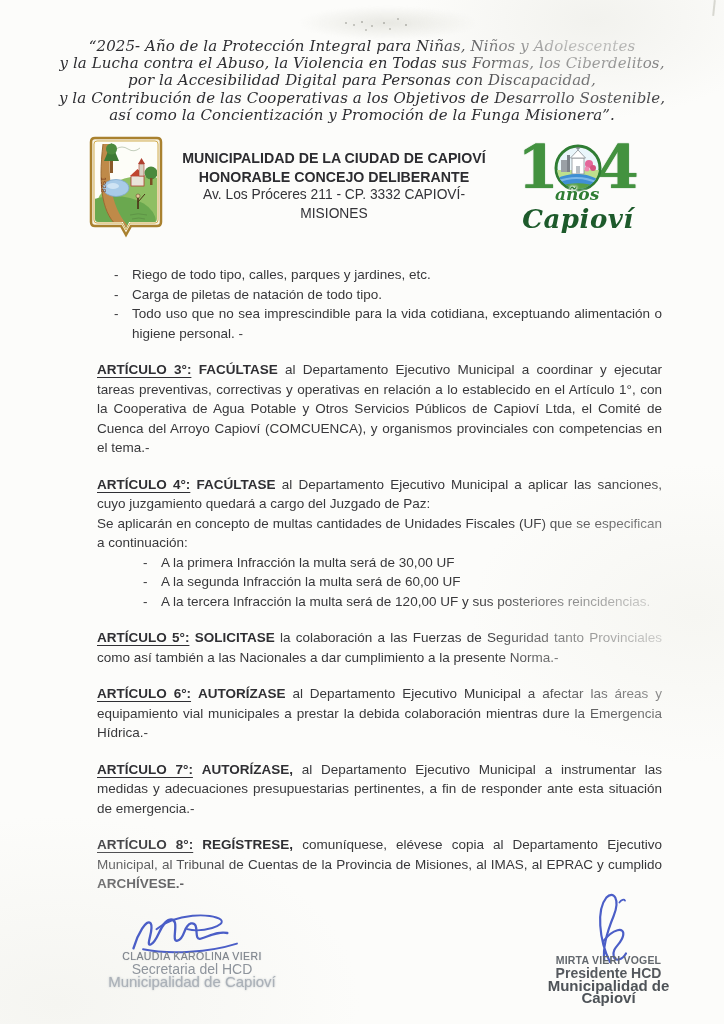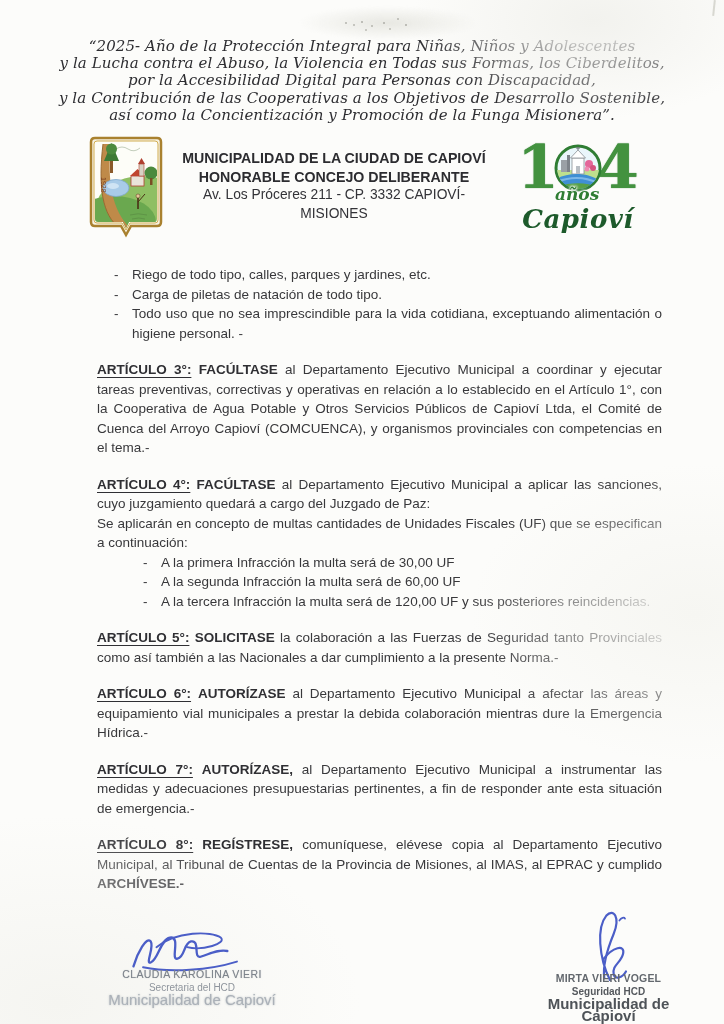--- a/index.html
+++ b/index.html
@@ -45,31 +45,31 @@
   .dash{flex:0 0 13px;}
   .dash-text{flex:1;padding-left:5px;text-align:justify;}
   .article{margin-top:17px;}
   .para{margin:0;text-align:justify;}
   .art-label{font-weight:bold;text-decoration:underline;text-underline-offset:2.5px;color:#2f2f33;}
   .art-verb{font-weight:bold;color:#2f2f33;}
   .article .dash-row{margin-left:46px;}
   .article .dash-text{text-align:left;}
 
   
-  .sig-area{position:absolute;left:0;right:0;bottom:6px;height:112px;}
+  .sig-area{position:absolute;left:0;right:0;bottom:24px;height:112px;}
   .sig-block{position:absolute;text-align:center;}
   .sig-left{left:92px;top:22px;width:200px;}
   .sig-right{right:28px;top:0;width:175px;}
   .sig-svg{display:block;}
   .sig-left .sig-svg{width:128px;height:46px;margin:0 auto -6px 34px;}
   .sig-right .sig-svg{width:66px;height:80px;margin:0 auto -14px;}
   .sig-name{font-size:10.5px;letter-spacing:.4px;line-height:13px;}
   .sig-left .sig-name{color:#7e848c;text-shadow:0 0 1px rgba(130,136,144,.55);}
   .sig-right .sig-name{color:#63686e;font-weight:bold;letter-spacing:.2px;}
-  .sig-role{font-size:10px;line-height:13px;}
+  .sig-role{font-size:14px;line-height:13px;}
   .sig-left .sig-role{color:#8e949c;}
   .sig-right .sig-role{color:#55595e;font-weight:bold;}
   .sig-org{font-size:15px;line-height:12px;}
   .sig-left .sig-org{color:#abb1b8;text-shadow:0 0 2px rgba(171,177,184,.9);}
   .sig-right .sig-org{color:#4e5358;font-weight:bold;}
 </style>
 </head>
 <body>
 
 <div class="page">
@@ -230,18 +230,18 @@
 
     <div class="sig-block sig-right">
       <svg class="sig-svg" viewBox="0 0 70 80">
         <g fill="none" stroke="#4b5ec7" stroke-width="2.3" stroke-linecap="round">
           <path d="M36,76 C24,52 22,20 32,8 C40,-1 47,10 40,27 C33,44 28,60 30,74"></path>
           <path d="M29,54 C39,41 52,38 50,48 C48,58 38,60 40,70 C41,76 49,74 53,67"></path>
           <path d="M46,13 C48,10 51,9 52,11" stroke-width="1.8"></path>
         </g>
       </svg>
       <div class="sig-name">MIRTA VIERI VOGEL</div>
-      <div class="sig-role">Seguridad HCD</div>
+      <div class="sig-role">Presidente HCD</div>
       <div class="sig-org">Municipalidad de Capioví</div>
     </div>
 
   </div>
 </div>
 
 </body></html>

